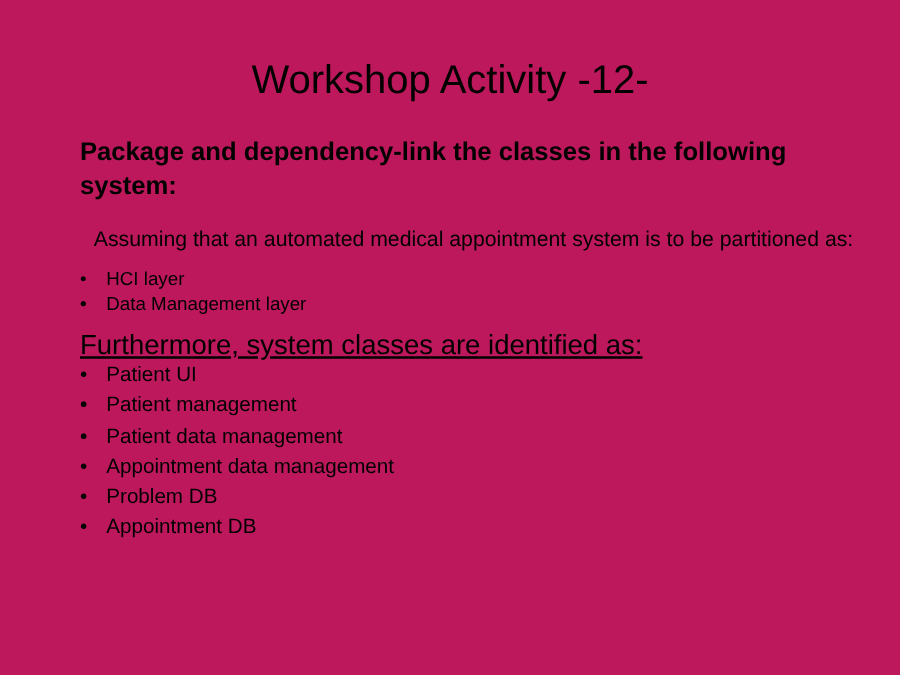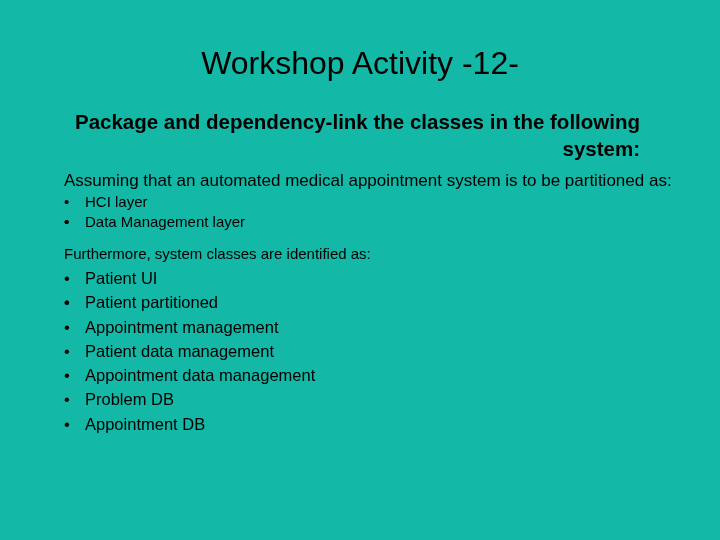--- a/index.html
+++ b/index.html
@@ -17,21 +17,21 @@
     position: relative;
     -webkit-font-smoothing: none;
   }
 
   .slide {
     position: absolute;
     left: 0;
     top: 0;
     width: 720px;
     height: 540px;
-    background: #14b8a6;
+    background: #be185d;
   }
 
   
   .slide-title {
     position: absolute;
     left: 0;
     top: 44px;
     width: 720px;
     text-align: center;
     font-size: 32px;
@@ -48,39 +48,39 @@
     top: 108px;
     width: 640px;
   }
 
   .lead-bold {
     font-size: 20.5px;
     font-weight: bold;
     line-height: 27px;
     margin: 0;
     width: 576px;
-    text-align: right;
   }
 
   .para {
     font-size: 17px;
     font-weight: 400;
     line-height: 23px;
-    margin: 0;
+    margin: 11px;
     padding-top: 7px;
     width: 625px;
   }
 
   .section-lead {
-    font-size: 15px;
+    font-size: 22px;
     font-weight: 400;
     line-height: 24px;
     margin: 0;
     padding-top: 11px;
     white-space: nowrap;
+    text-decoration: underline;
   }
 
   
   ul.bullets {
     list-style: none;
     margin: 0;
     padding: 0;
   }
 
   ul.bullets li {
@@ -148,25 +148,24 @@
     <ul class="bullets list-classes">
       <li>
         <span class="bullet-mark">•</span>
         <span>Patient UI</span>
       </li>
       <li>
         <span class="bullet-mark">•</span>
       </li>
       <li>
         <span class="bullet-mark">•</span>
-        <span>Patient partitioned</span>
+        <span>Patient management</span>
       </li>
       <li>
         <span class="bullet-mark">•</span>
-        <span>Appointment management</span>
       </li>
       <li>
         <span class="bullet-mark">•</span>
         <span>Patient data management</span>
       </li>
       <li>
         <span class="bullet-mark">•</span>
         <span>Appointment data management</span>
       </li>
       <li>

